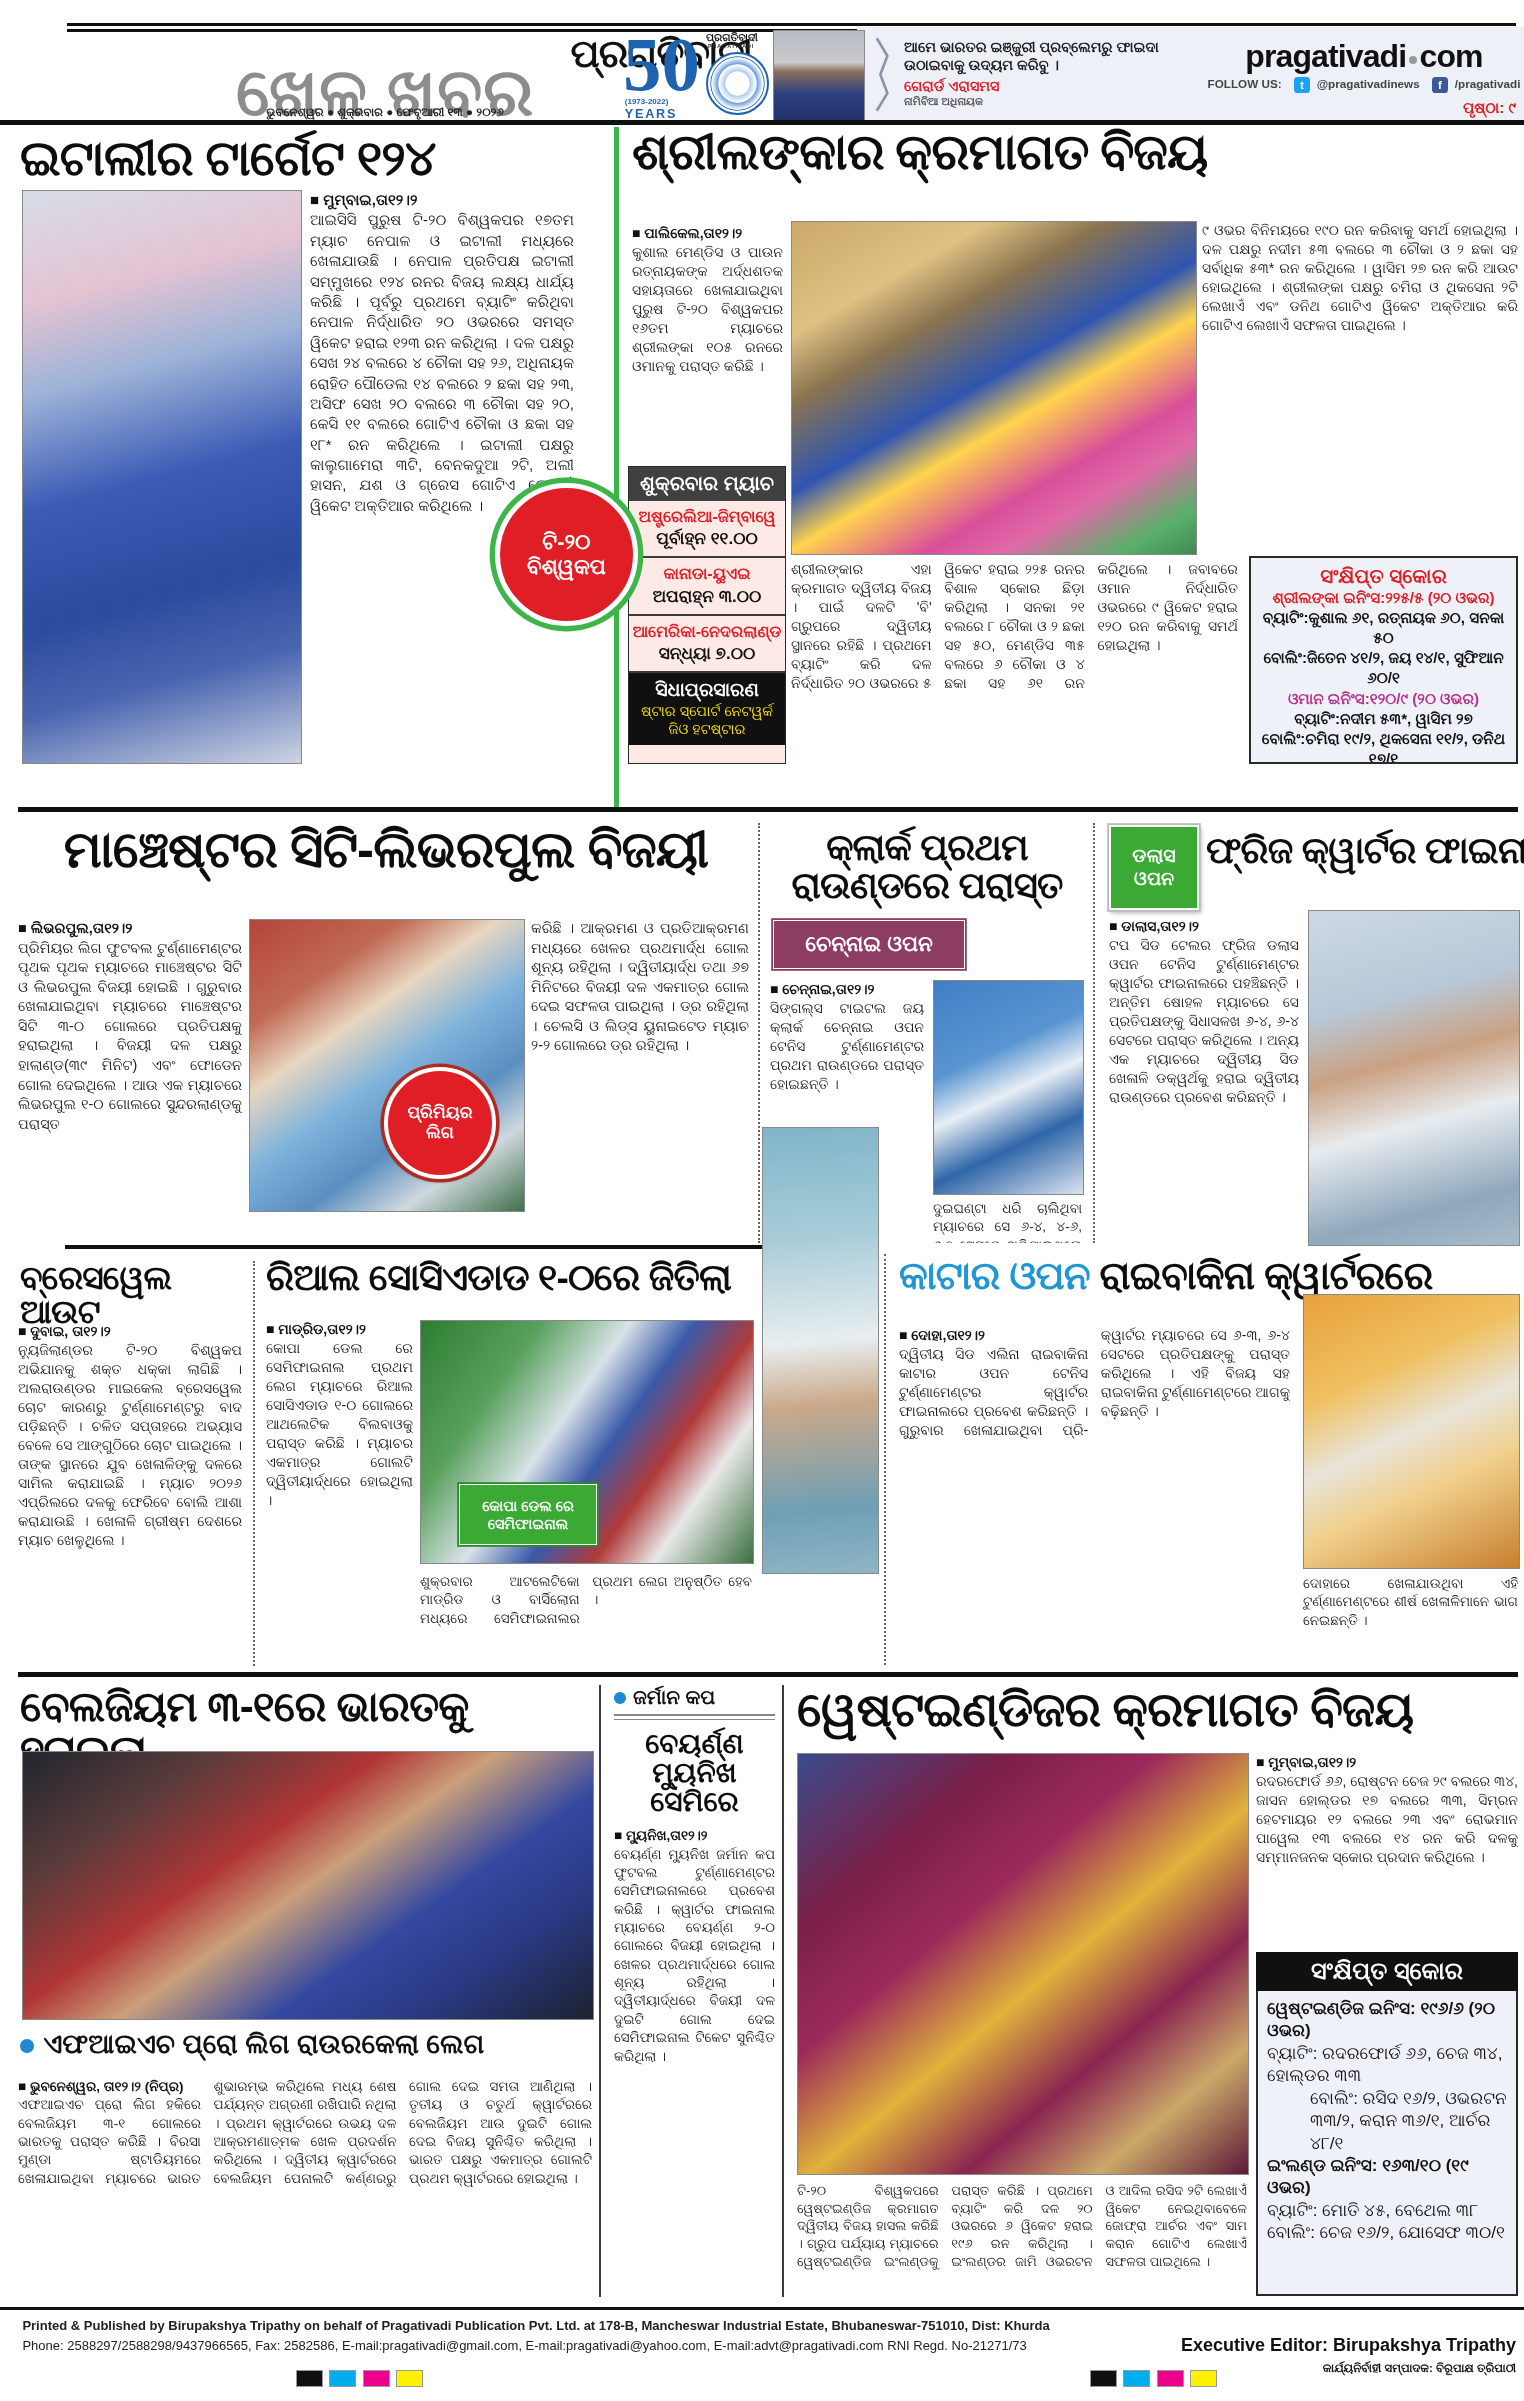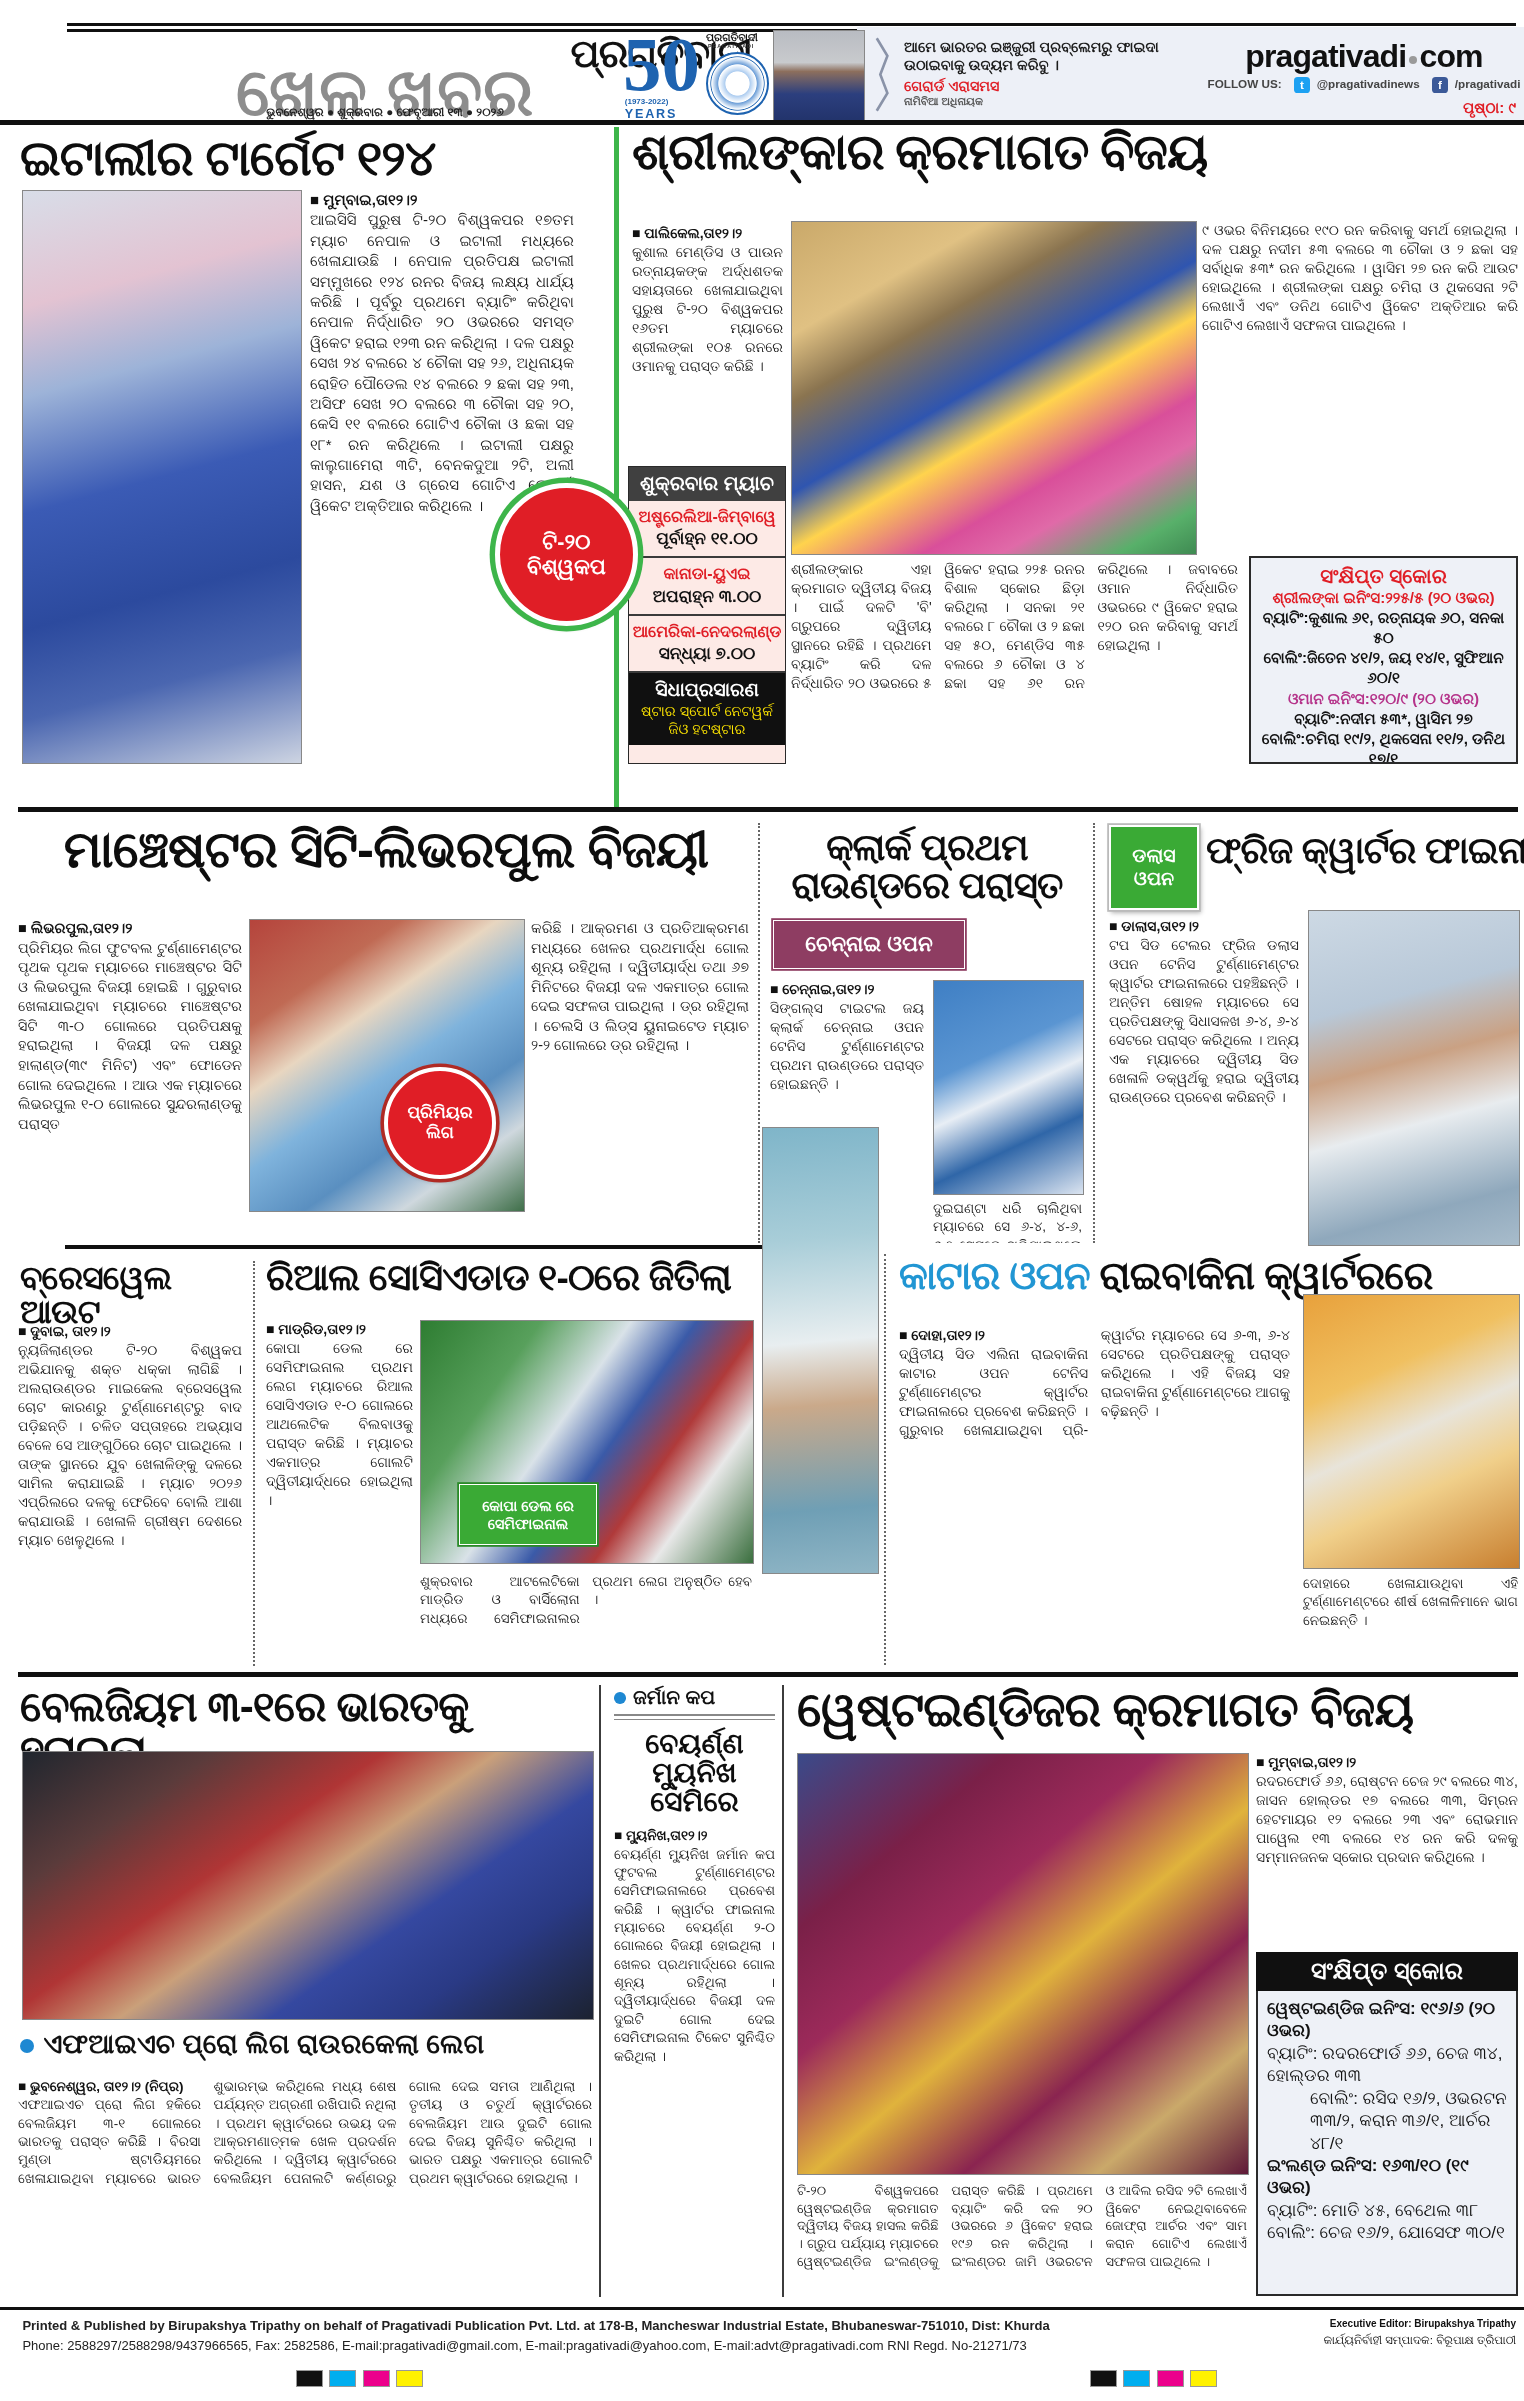--- a/index.html
+++ b/index.html
@@ -289,22 +289,22 @@
   <span>ଟି-୨୦ ବିଶ୍ୱକପରେ ୱେଷ୍ଟଇଣ୍ଡିଜ କ୍ରମାଗତ ଦ୍ୱିତୀୟ ବିଜୟ ହାସଲ କରିଛି । ଗ୍ରୁପ ପର୍ଯ୍ୟାୟ ମ୍ୟାଚରେ ୱେଷ୍ଟଇଣ୍ଡିଜ ଇଂଲଣ୍ଡକୁ ପରାସ୍ତ କରିଛି । ପ୍ରଥମେ ବ୍ୟାଟିଂ କରି ଦଳ ୨୦ ଓଭରରେ ୬ ୱିକେଟ ହରାଇ ୧୯୬ ରନ କରିଥିଲା ।</span>
   <span>ଇଂଲଣ୍ଡର ଜାମି ଓଭରଟନ ଓ ଆଦିଲ ରସିଦ ୨ଟି ଲେଖାଏଁ ୱିକେଟ ନେଇଥିବାବେଳେ ଜୋଫ୍ରା ଆର୍ଚର ଏବଂ ସାମ କରାନ ଗୋଟିଏ ଲେଖାଏଁ ସଫଳତା ପାଇଥିଲେ ।</span>
 </div>
 
 <div class="abs rule" style="left:0;top:2307px;width:1525px;height:2.7px;"></div>
 <div class="abs" style="left:22.4px;top:2316px;width:1041px;font-size:13px;color:#222;line-height:1.5;">
   <div style="font-weight:bold;">Printed &amp; Published by Birupakshya Tripathy on behalf of Pragativadi Publication Pvt. Ltd. at 178-B, Mancheswar Industrial Estate, Bhubaneswar-751010, Dist: Khurda</div>
   <div>Phone: 2588297/2588298/9437966565, Fax: 2582586, E-mail:pragativadi@gmail.com, E-mail:pragativadi@yahoo.com, E-mail:advt@pragativadi.com RNI Regd. No-21271/73</div>
 </div>
 <div class="abs" style="left:1076px;top:2316px;width:440px;text-align:right;line-height:1.5;">
-  <div style="font-size:10px;font-weight:900;">Executive Editor: Birupakshya Tripathy</div>
-  <div style="font-size:11.7px;font-weight:normal;">କାର୍ଯ୍ୟନିର୍ବାହୀ ସମ୍ପାଦକ: ବିରୂପାକ୍ଷ ତ୍ରିପାଠୀ</div>
+  <div style="font-size:18px;font-weight:900;margin-top:16px;">Executive Editor: Birupakshya Tripathy</div>
+  <div style="font-size:11.7px;font-weight:bold;">କାର୍ଯ୍ୟନିର୍ବାହୀ ସମ୍ପାଦକ: ବିରୂପାକ୍ଷ ତ୍ରିପାଠୀ</div>
 </div>
 
 <div class="abs" style="left:296px;top:2370px;">
   <span class="regbar" style="background:#101010;"></span><span class="regbar" style="background:#00aeef;"></span><span class="regbar" style="background:#ec008c;"></span><span class="regbar" style="background:#fff200;"></span>
 </div>
 <div class="abs" style="left:1090px;top:2370px;">
   <span class="regbar" style="background:#101010;"></span><span class="regbar" style="background:#00aeef;"></span><span class="regbar" style="background:#ec008c;"></span><span class="regbar" style="background:#fff200;"></span>
 </div>
 
 

